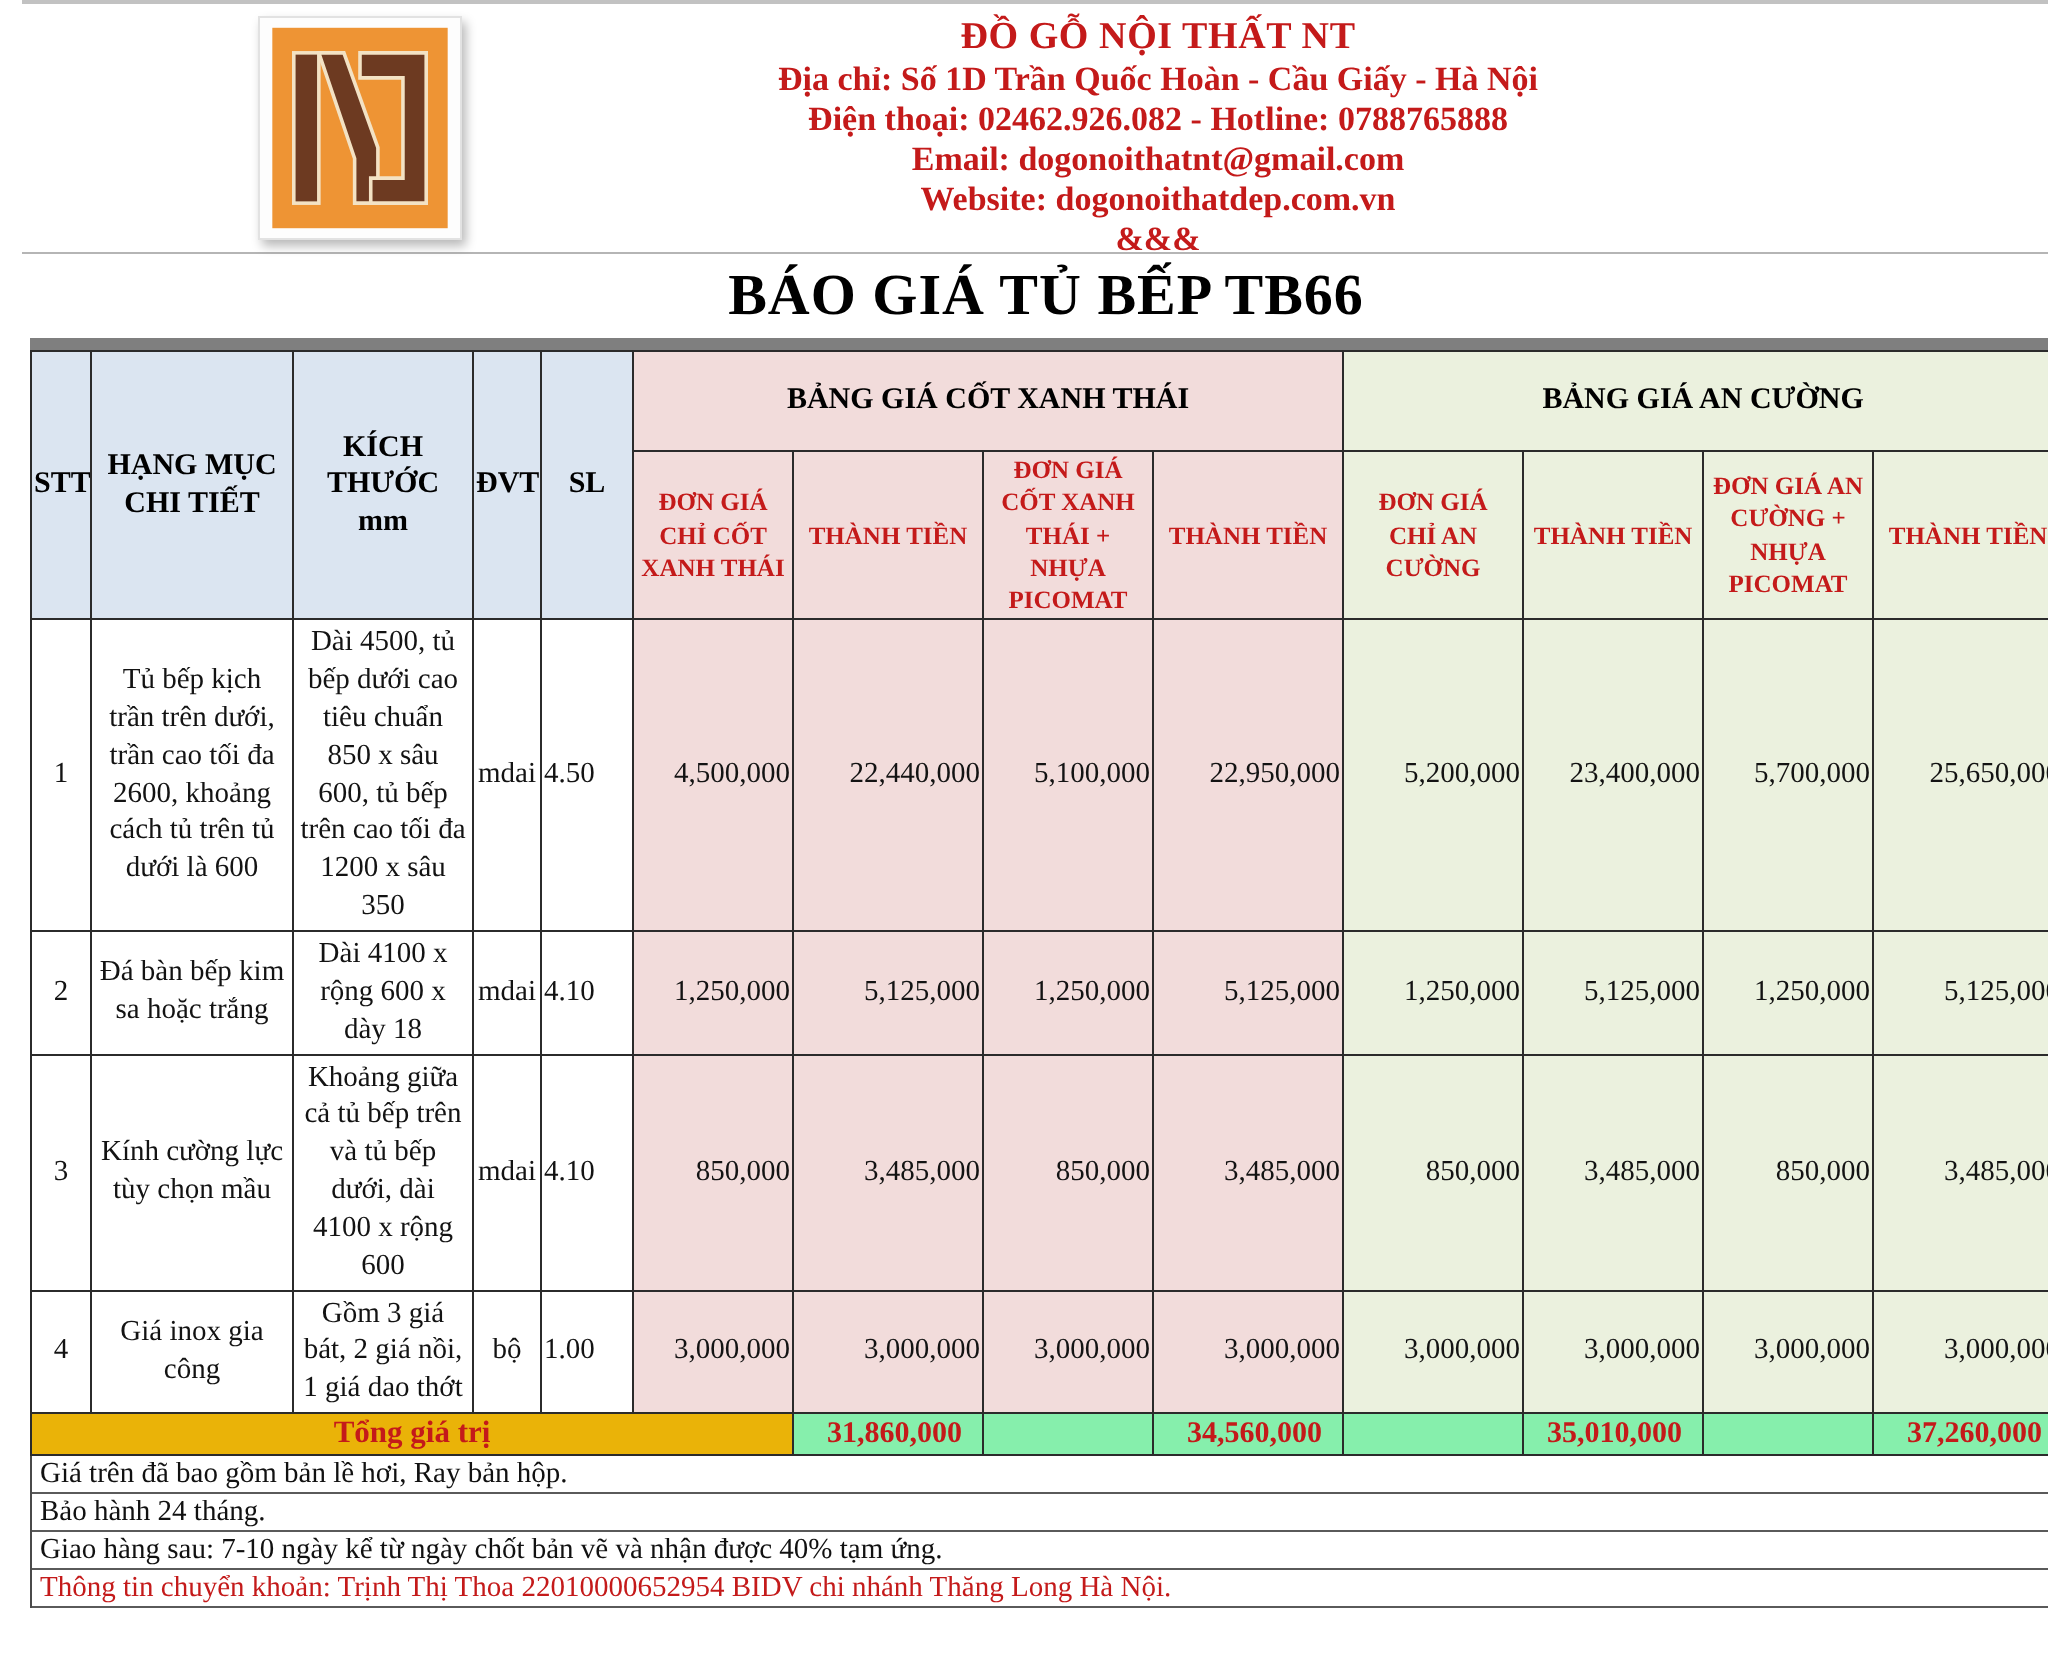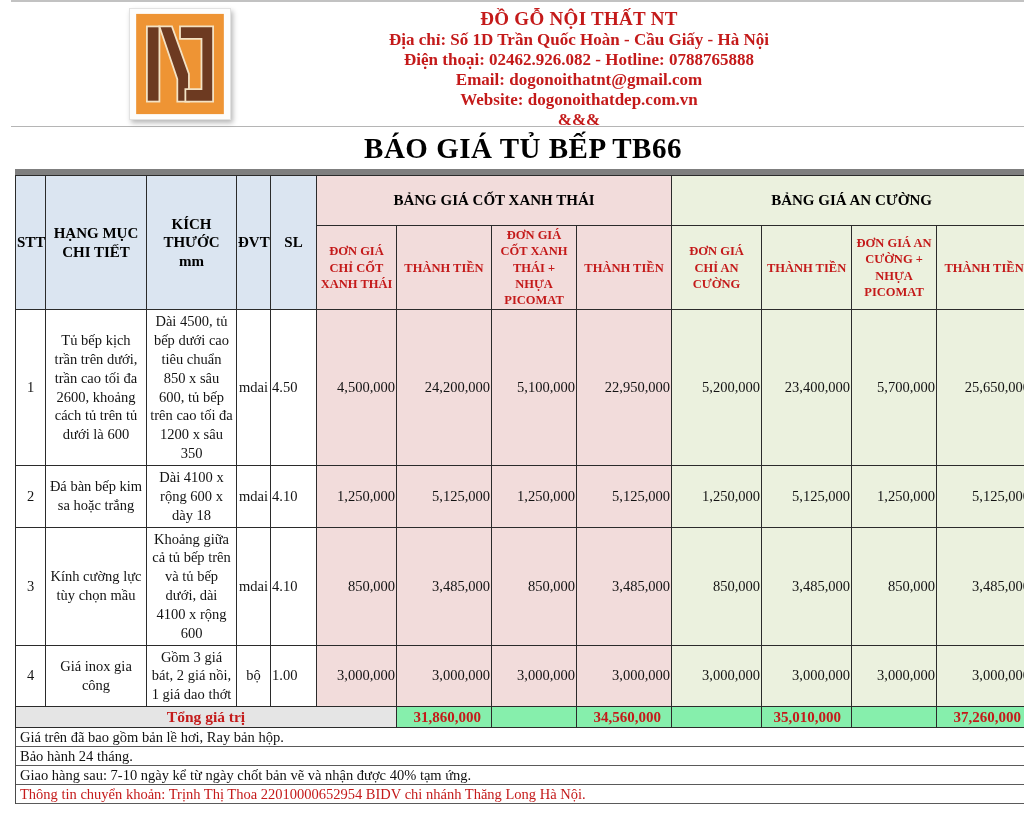--- a/index.html
+++ b/index.html
@@ -43,21 +43,21 @@
   td{font-size:14.5px;color:#131313;}
   td.c-stt,td.c-unit,td.c-qty{text-align:center;}
   td.c-qty{padding-right:14px;text-align:left;}
   td.c-item,td.c-size{text-align:center;padding:2px 3px;line-height:1.3;}
   td.money{text-align:right;}
   tbody tr:nth-child(1){height:153px;}
   tbody tr:nth-child(2){height:55px;}
   tbody tr:nth-child(3){height:115px;}
   tbody tr:nth-child(4){height:55px;}
   tbody tr.total-row{height:21px;}
-  td.total-label{color:var(--accent-red);font-weight:bold;text-align:center;font-size:15.5px;background:#e5e5e5;}
+  td.total-label{color:var(--accent-red);font-weight:bold;text-align:center;font-size:15.5px;background:#eab308;}
   td.total-val{color:var(--accent-red);font-weight:bold;text-align:right;padding-right:10px;background:#86efac;font-size:15px;}
 
   
   .notes{margin-left:4px;width:1016px;border-left:1px solid #4a4a4a;border-right:1px solid #4a4a4a;box-sizing:border-box;}
   .note{height:18px;line-height:18px;border-bottom:1px solid #5a5a5a;font-size:14.5px;padding:0 4px;color:#111;
         white-space:nowrap;overflow:hidden;}
   .note.accent{color:var(--accent-red);}
 </style>
 </head>
 <body>
@@ -141,21 +141,21 @@
       </tr>
     </thead>
     <tbody id="tbody">
         <tr>
           <td class="c-stt">1</td>
           <td class="c-item">Tủ bếp kịch trần trên dưới, trần cao tối đa 2600, khoảng cách tủ trên tủ dưới là 600</td>
           <td class="c-size">Dài 4500, tủ bếp dưới cao tiêu chuẩn 850 x sâu 600, tủ bếp trên cao tối đa 1200 x sâu 350</td>
           <td class="c-unit">mdai</td>
           <td class="c-qty">4.50</td>
           <td class="money pink">4,500,000</td>
-          <td class="money pink">24,200,000</td>
+          <td class="money pink">22,440,000</td>
           <td class="money pink">5,100,000</td>
           <td class="money pink">22,950,000</td>
           <td class="money green">5,200,000</td>
           <td class="money green">23,400,000</td>
           <td class="money green">5,700,000</td>
           <td class="money green">25,650,000</td>
         </tr>
         <tr>
           <td class="c-stt">2</td>
           <td class="c-item">Đá bàn bếp kim sa hoặc trắng</td>

